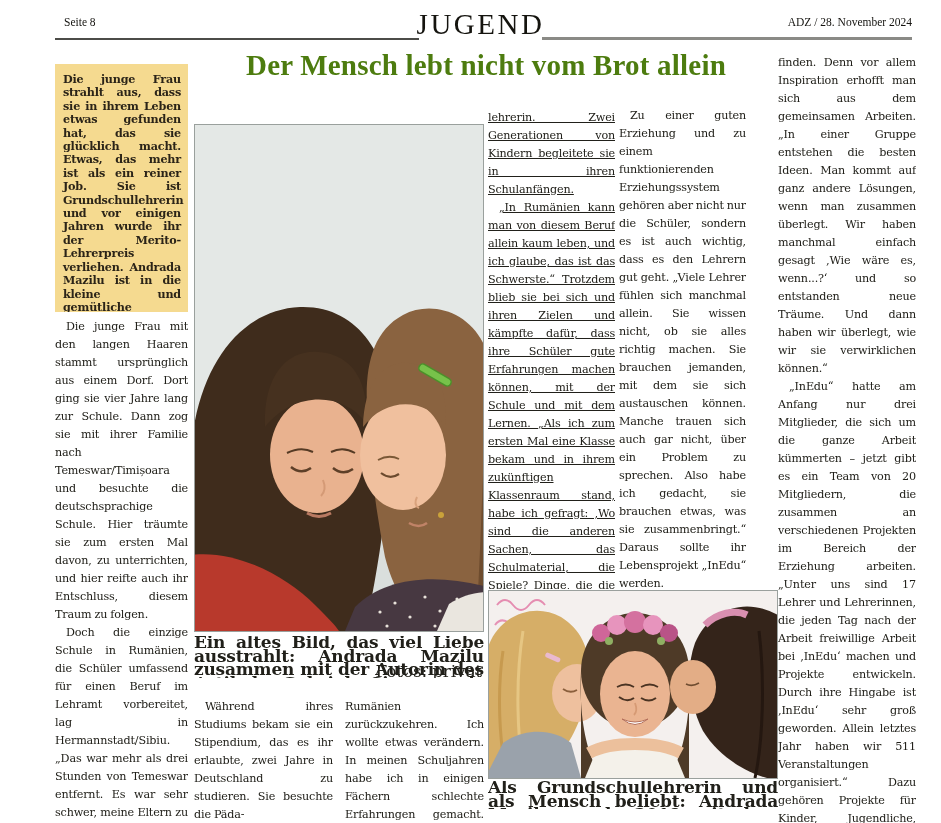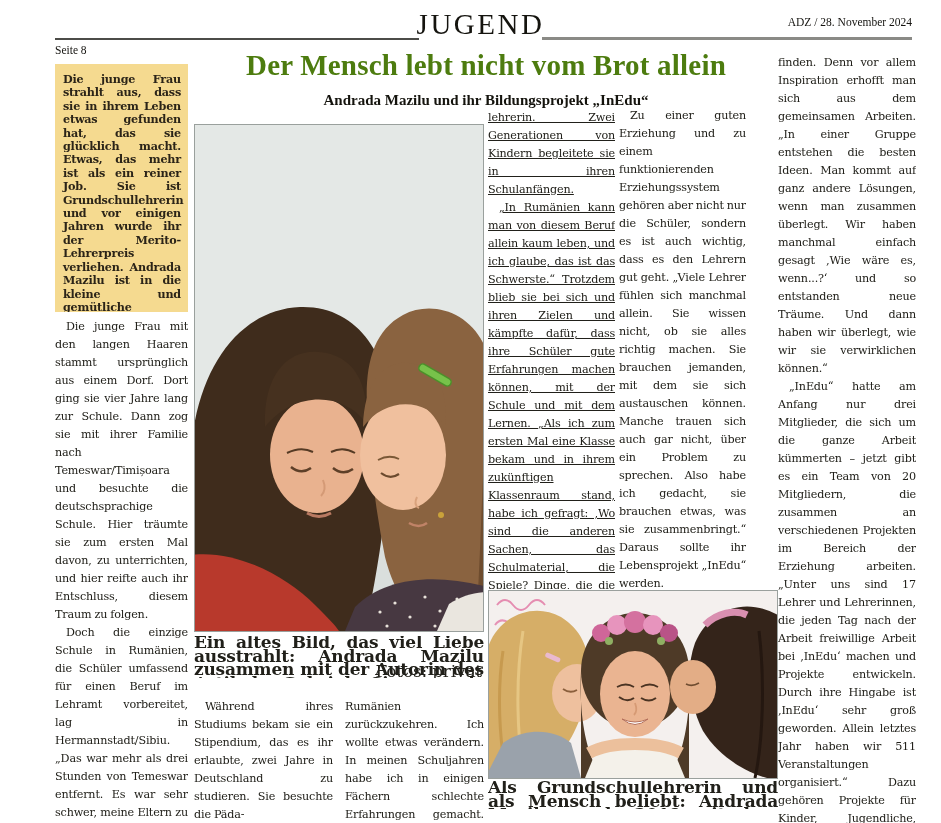--- a/index.html
+++ b/index.html
@@ -46,28 +46,27 @@
     position:absolute; font-weight:bold; font-size:17px; line-height:13.5px;
     text-align:justify; color:#21201a; overflow:hidden; letter-spacing:-0.2px;
   }
   .credit { position:absolute; right:2px; bottom:0; font-weight:normal; background:transparent;padding-left:26px; }
 </style>
 </head>
 <body>
 
 <div id="page">
 
-  <div class="meta" style="left:55px; top:16px;margin-top:28px;">Seite 8</div>
+  <div class="meta" style="left:64px; top:16px;">Seite 8</div>
   <div class="section-title">JUGEND</div>
   <div class="meta" style="right:29px; top:16px;">ADZ / 28. November 2024</div>
   <div class="rule" style="left:55px; top:38px; width:364px;"></div>
   <div class="rule right" style="left:542px; top:37px; width:370px;"></div>
 
   <div class="headline">Der Mensch lebt nicht vom Brot allein</div>
-  <div class="subhead">Andrada Mazilu und ihr Bildungsprojekt „InEdu“</div>
 
   <div class="leadbox">Die junge Frau strahlt aus, dass sie in ihrem Leben etwas gefunden hat, das sie glücklich macht. Etwas, das mehr ist als ein reiner Job. Sie ist Grundschullehrerin und vor einigen Jahren wurde ihr der Merito-Lehrerpreis verliehen. Andrada Mazilu ist in die kleine und gemütliche Buchhandlung gekommen, um von ihrem Traum zu erzählen. Sie wollte Lehrerin sein.</div>
 
   <div class="colText" style="left:55px; top:318px; width:133px; height:505px;">
     <p class="ind">Die junge Frau mit den langen Haaren stammt ursprünglich aus einem Dorf. Dort ging sie vier Jahre lang zur Schule. Dann zog sie mit ihrer Familie nach Temeswar/Timișoara und besuchte die deutschsprachige Schule. Hier träumte sie zum ersten Mal davon, zu unterrichten, und hier reifte auch ihr Entschluss, diesem Traum zu folgen.</p>
     <p class="ind">Doch die einzige Schule in Rumänien, die Schüler umfassend für einen Beruf im Lehramt vorbereitet, lag in Hermannstadt/Sibiu. „Das war mehr als drei Stunden von Temeswar entfernt. Es war sehr schwer, meine Eltern zu überzeugen, mich auch wirklich gehen zu lassen.“ Aber die 14-Jährige ließ nicht locker. Sie zog tatsächlich in ein Internat, nach Hermannstadt, ganz allein in eine neue Stadt. Dort besuchte sie das „Päda“, eine Lehranstalt, in der Jugendliche für den Lehrerberuf vorbereitet wurden. Nach vier Jahren war sie qualifiziert für den Beruf der Grundschullehrerin. Sie hätte sofort von der ersten bis zur vierten Klasse unterrichten können. Aber sie wollte noch tiefer in die Pädagogik eindringen. Ihre</p>
   </div>
 
   <div class="photo" style="left:194px; top:124px; width:290px; height:508px;">
     <svg width="288" height="506" viewBox="0 0 288 506">

